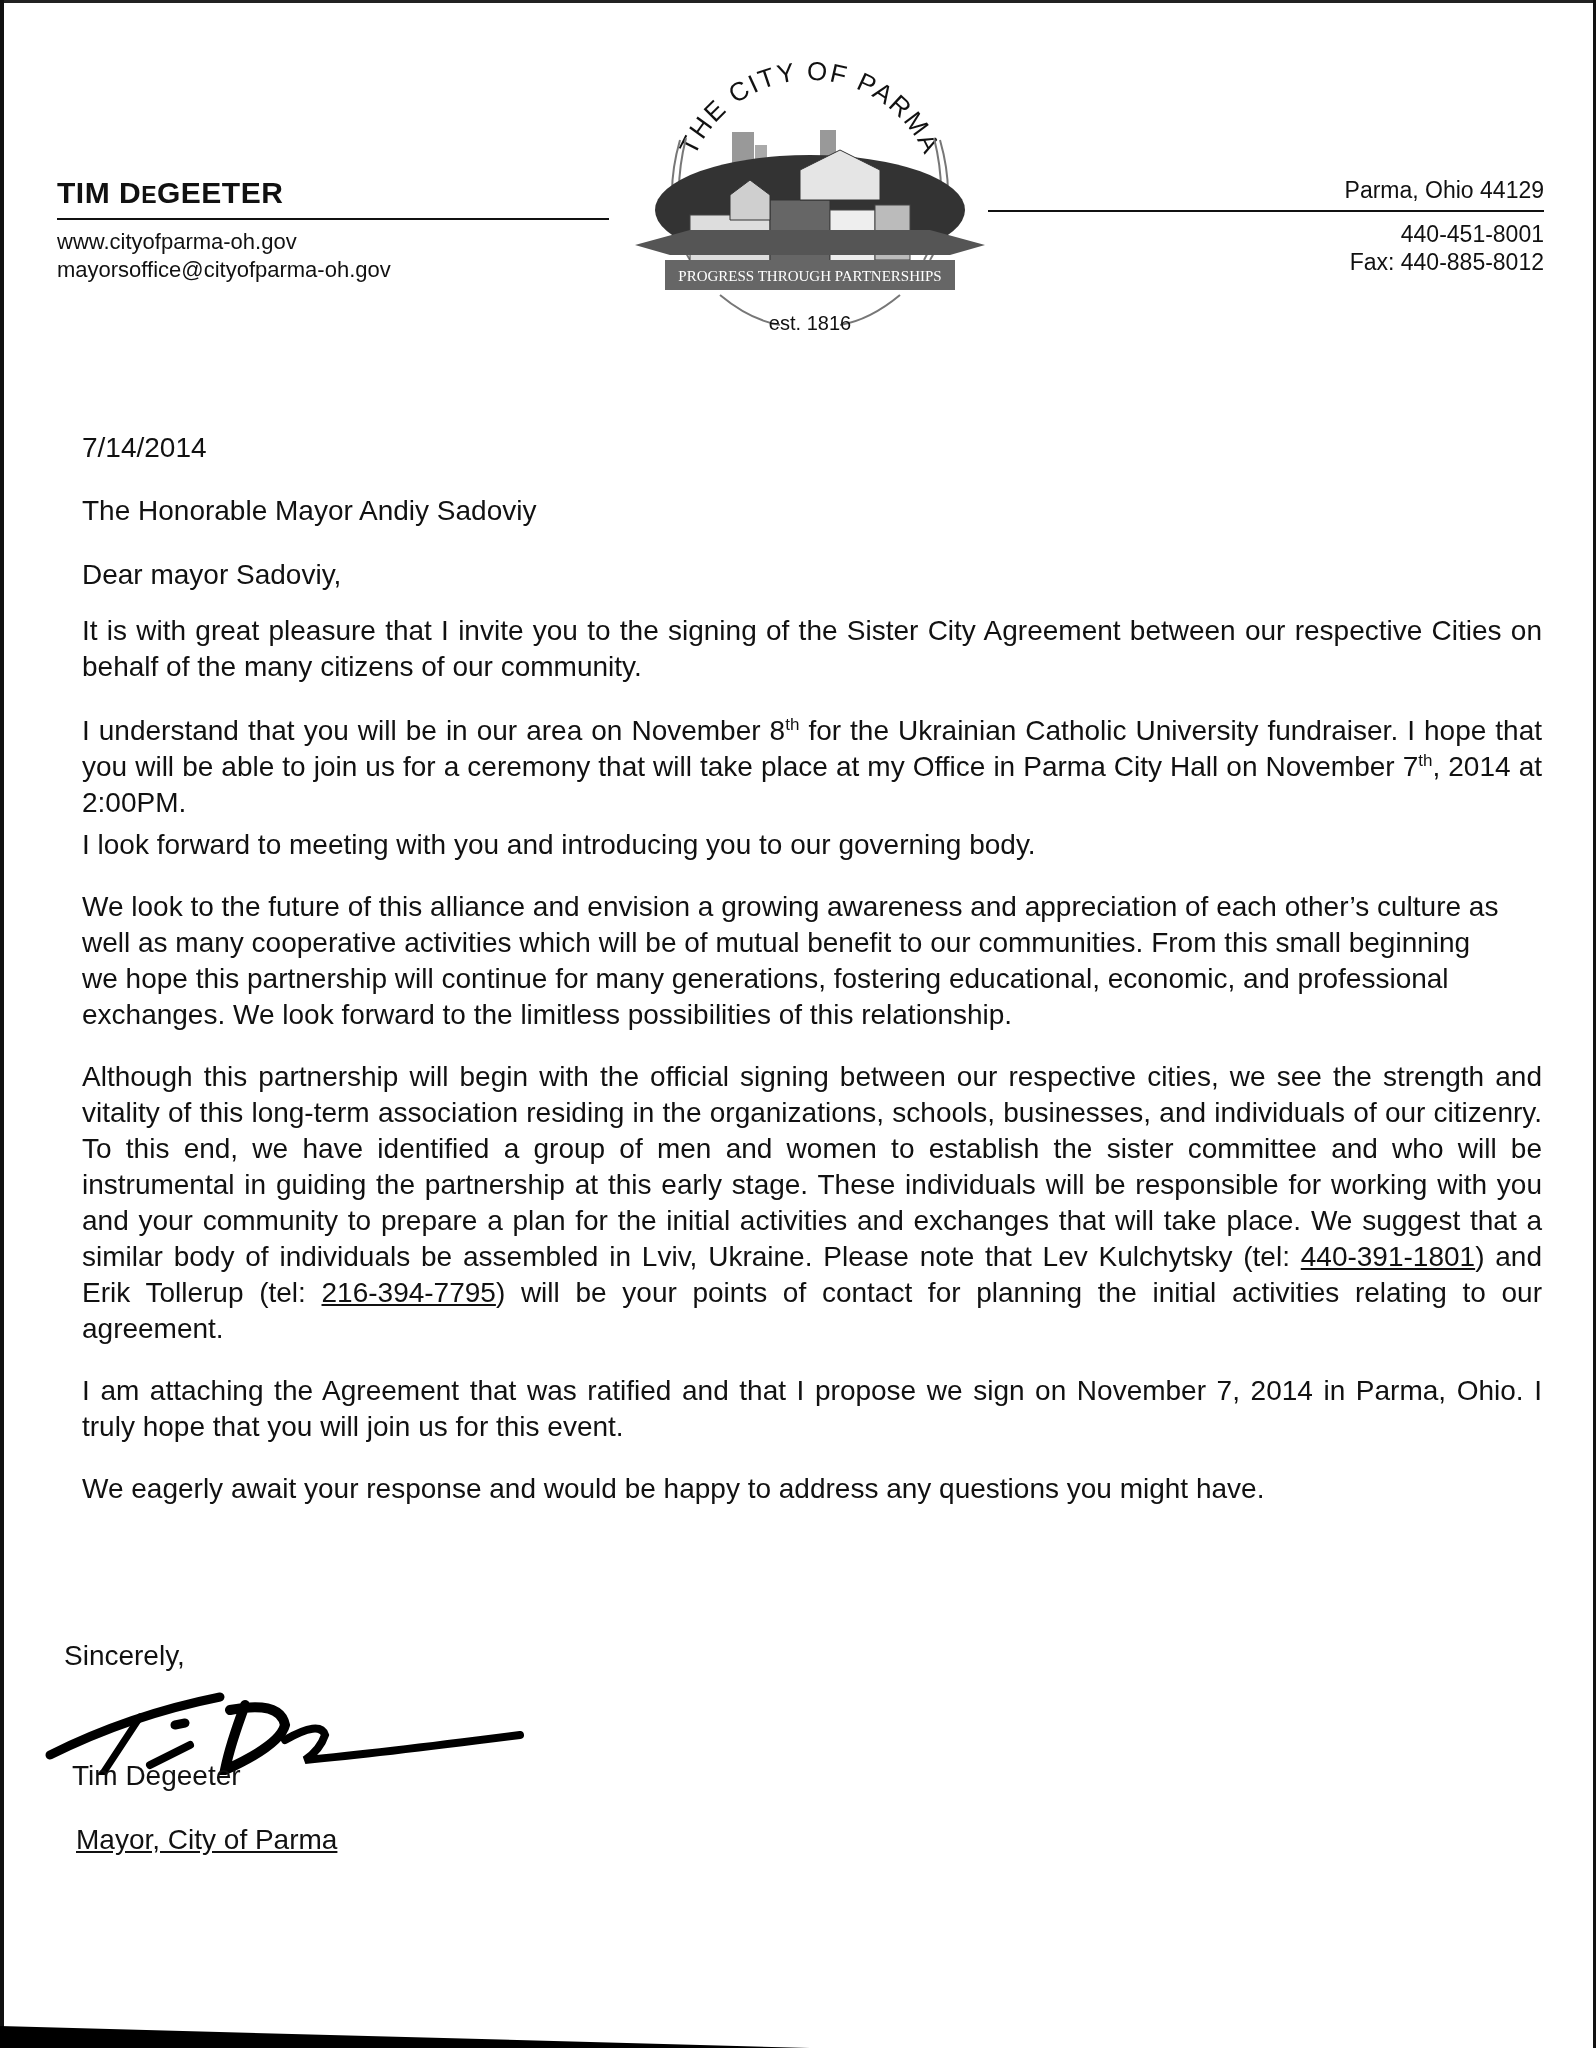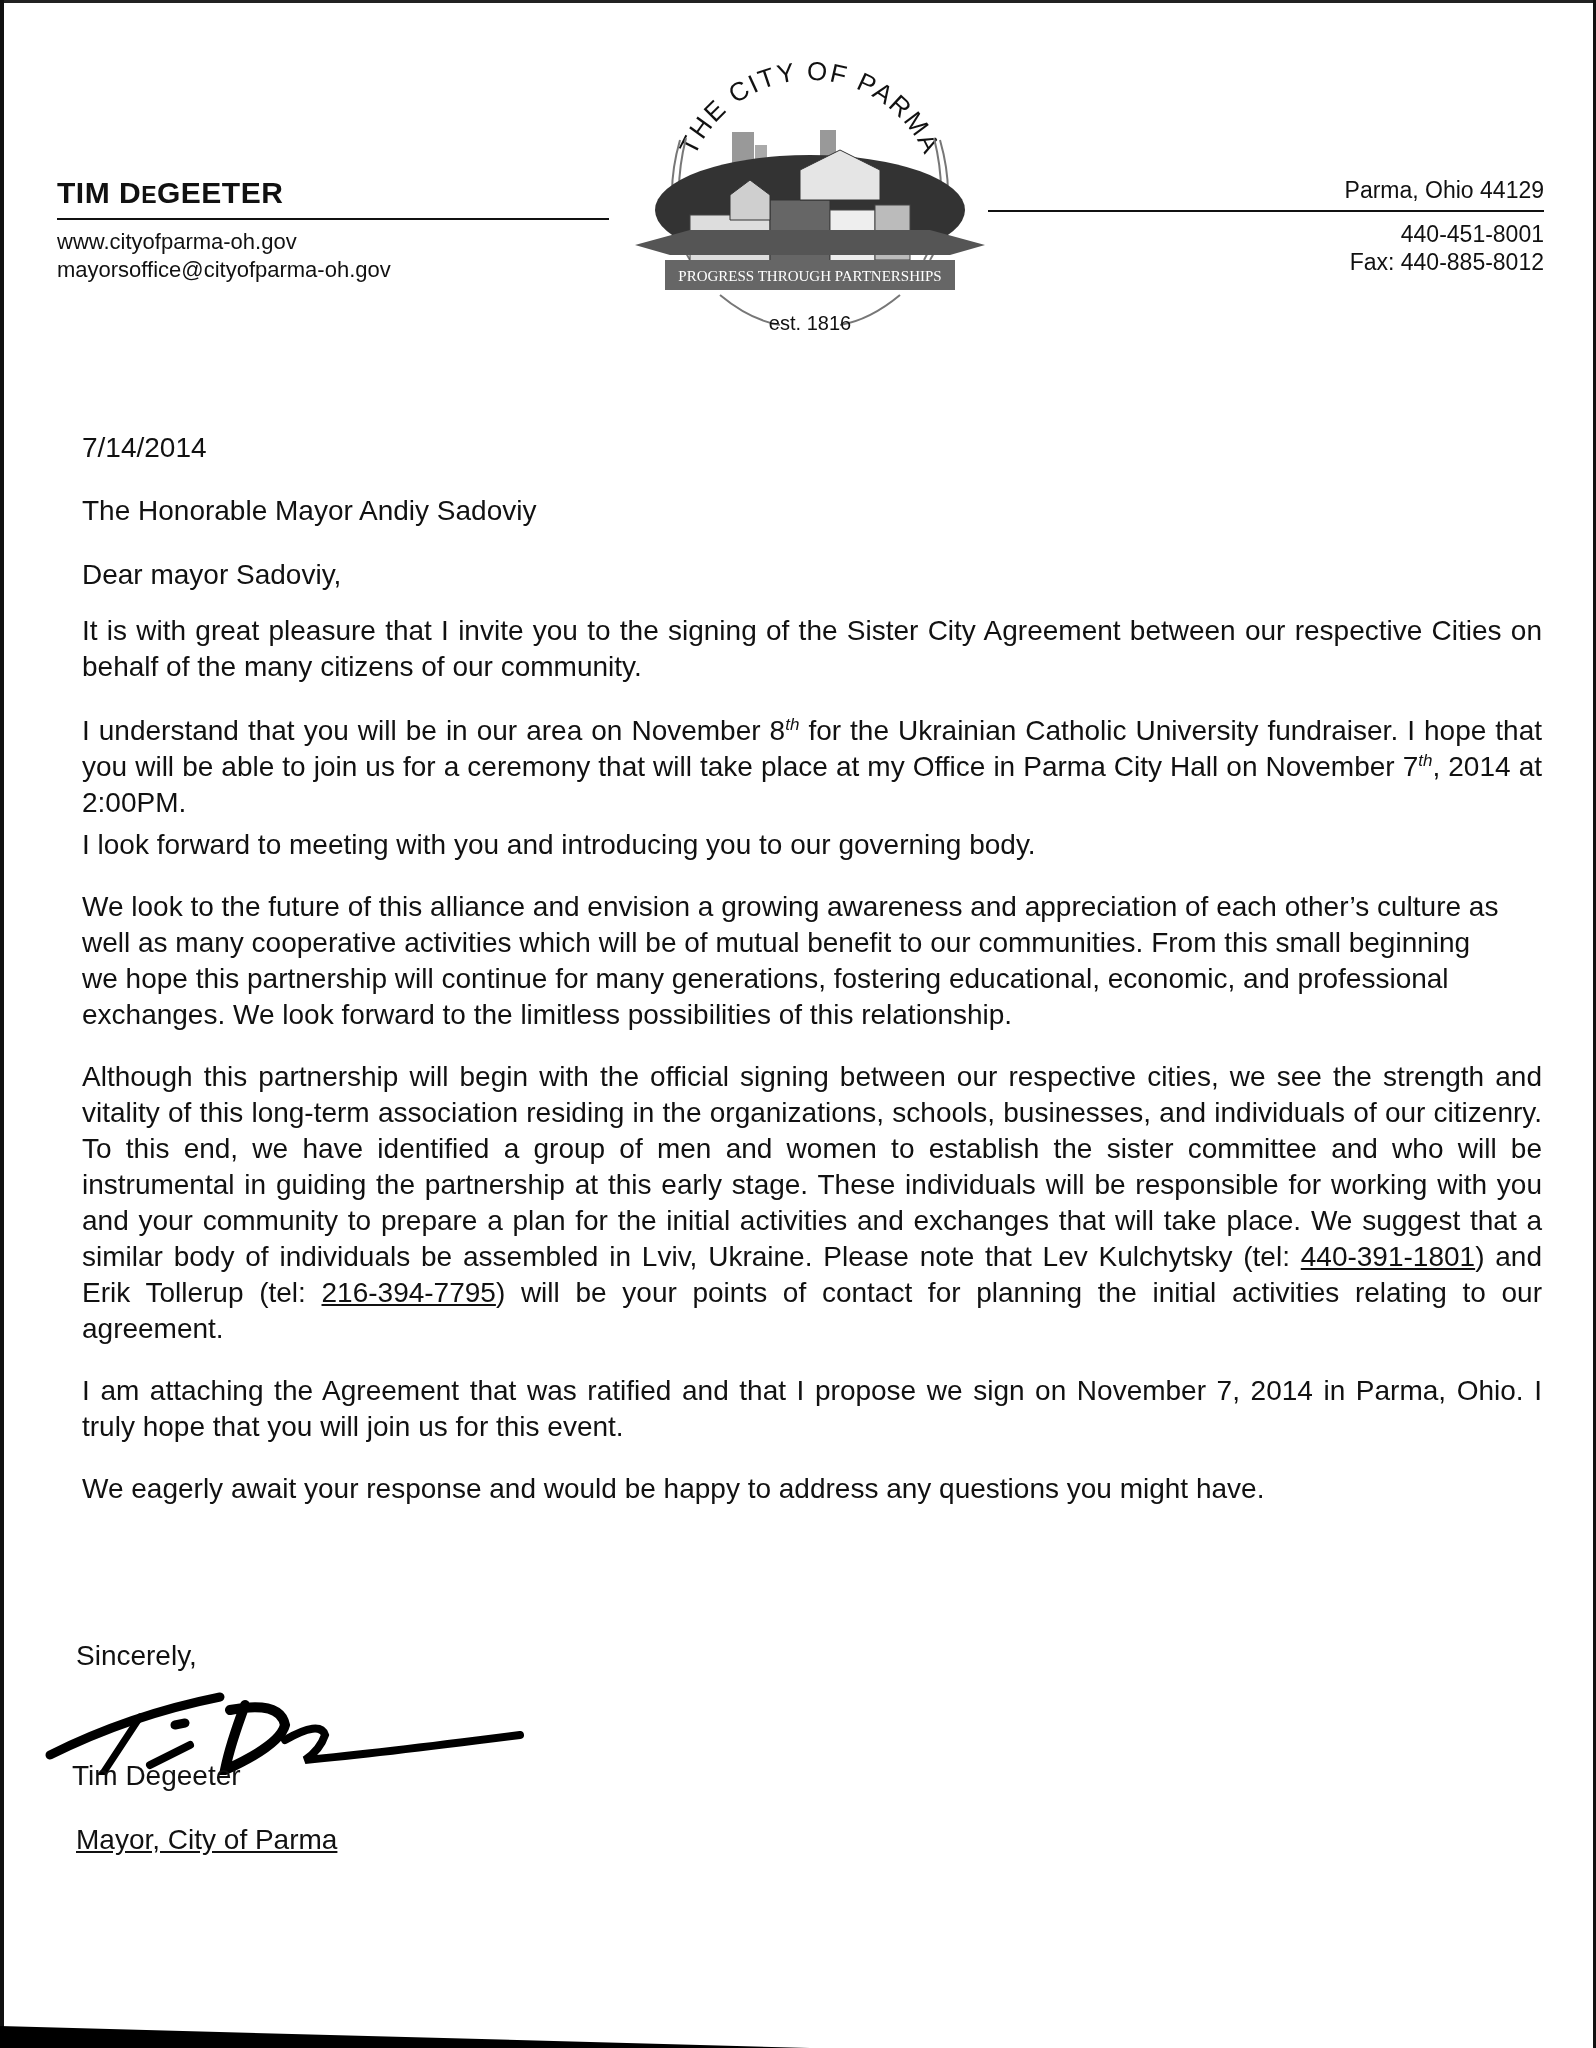--- a/index.html
+++ b/index.html
@@ -25,23 +25,23 @@
   .lh-right .lh-rule { margin: 6px 0 8px 0; }
 
   .seal { position: absolute; left: 620px; top: 20px; width: 380px; height: 320px; }
 
   
   .letter { position: absolute; left: 82px; top: 430px; width: 1460px; font-size: 28px; line-height: 36px; }
   .letter p { margin: 0; }
   .just { text-align: justify; text-align-last: left; }
   .date { margin-top: 0; }
   .u { text-decoration: underline; }
-  sup { font-size: 17px; line-height: 0; font-style: italic; }
+  sup { font-size: 17px; line-height: 0; }
 
-  .closing { position: absolute; left: 76px; top: 1640px; font-size: 28px; }
+  .closing { position: absolute; left: 64px; top: 1640px; font-size: 28px; }
   .sig-name { position: absolute; left: 72px; top: 1760px; font-size: 28px; }
   .sig-title { position: absolute; left: 76px; top: 1824px; font-size: 28px; text-decoration: underline; }
   .signature { position: absolute; left: 20px; top: 1665px; width: 520px; height: 110px; }
 </style>
 </head>
 <body>
 
 <div class="scan-top"></div>
 <div class="scan-left"></div>
 <div class="scan-right"></div>

